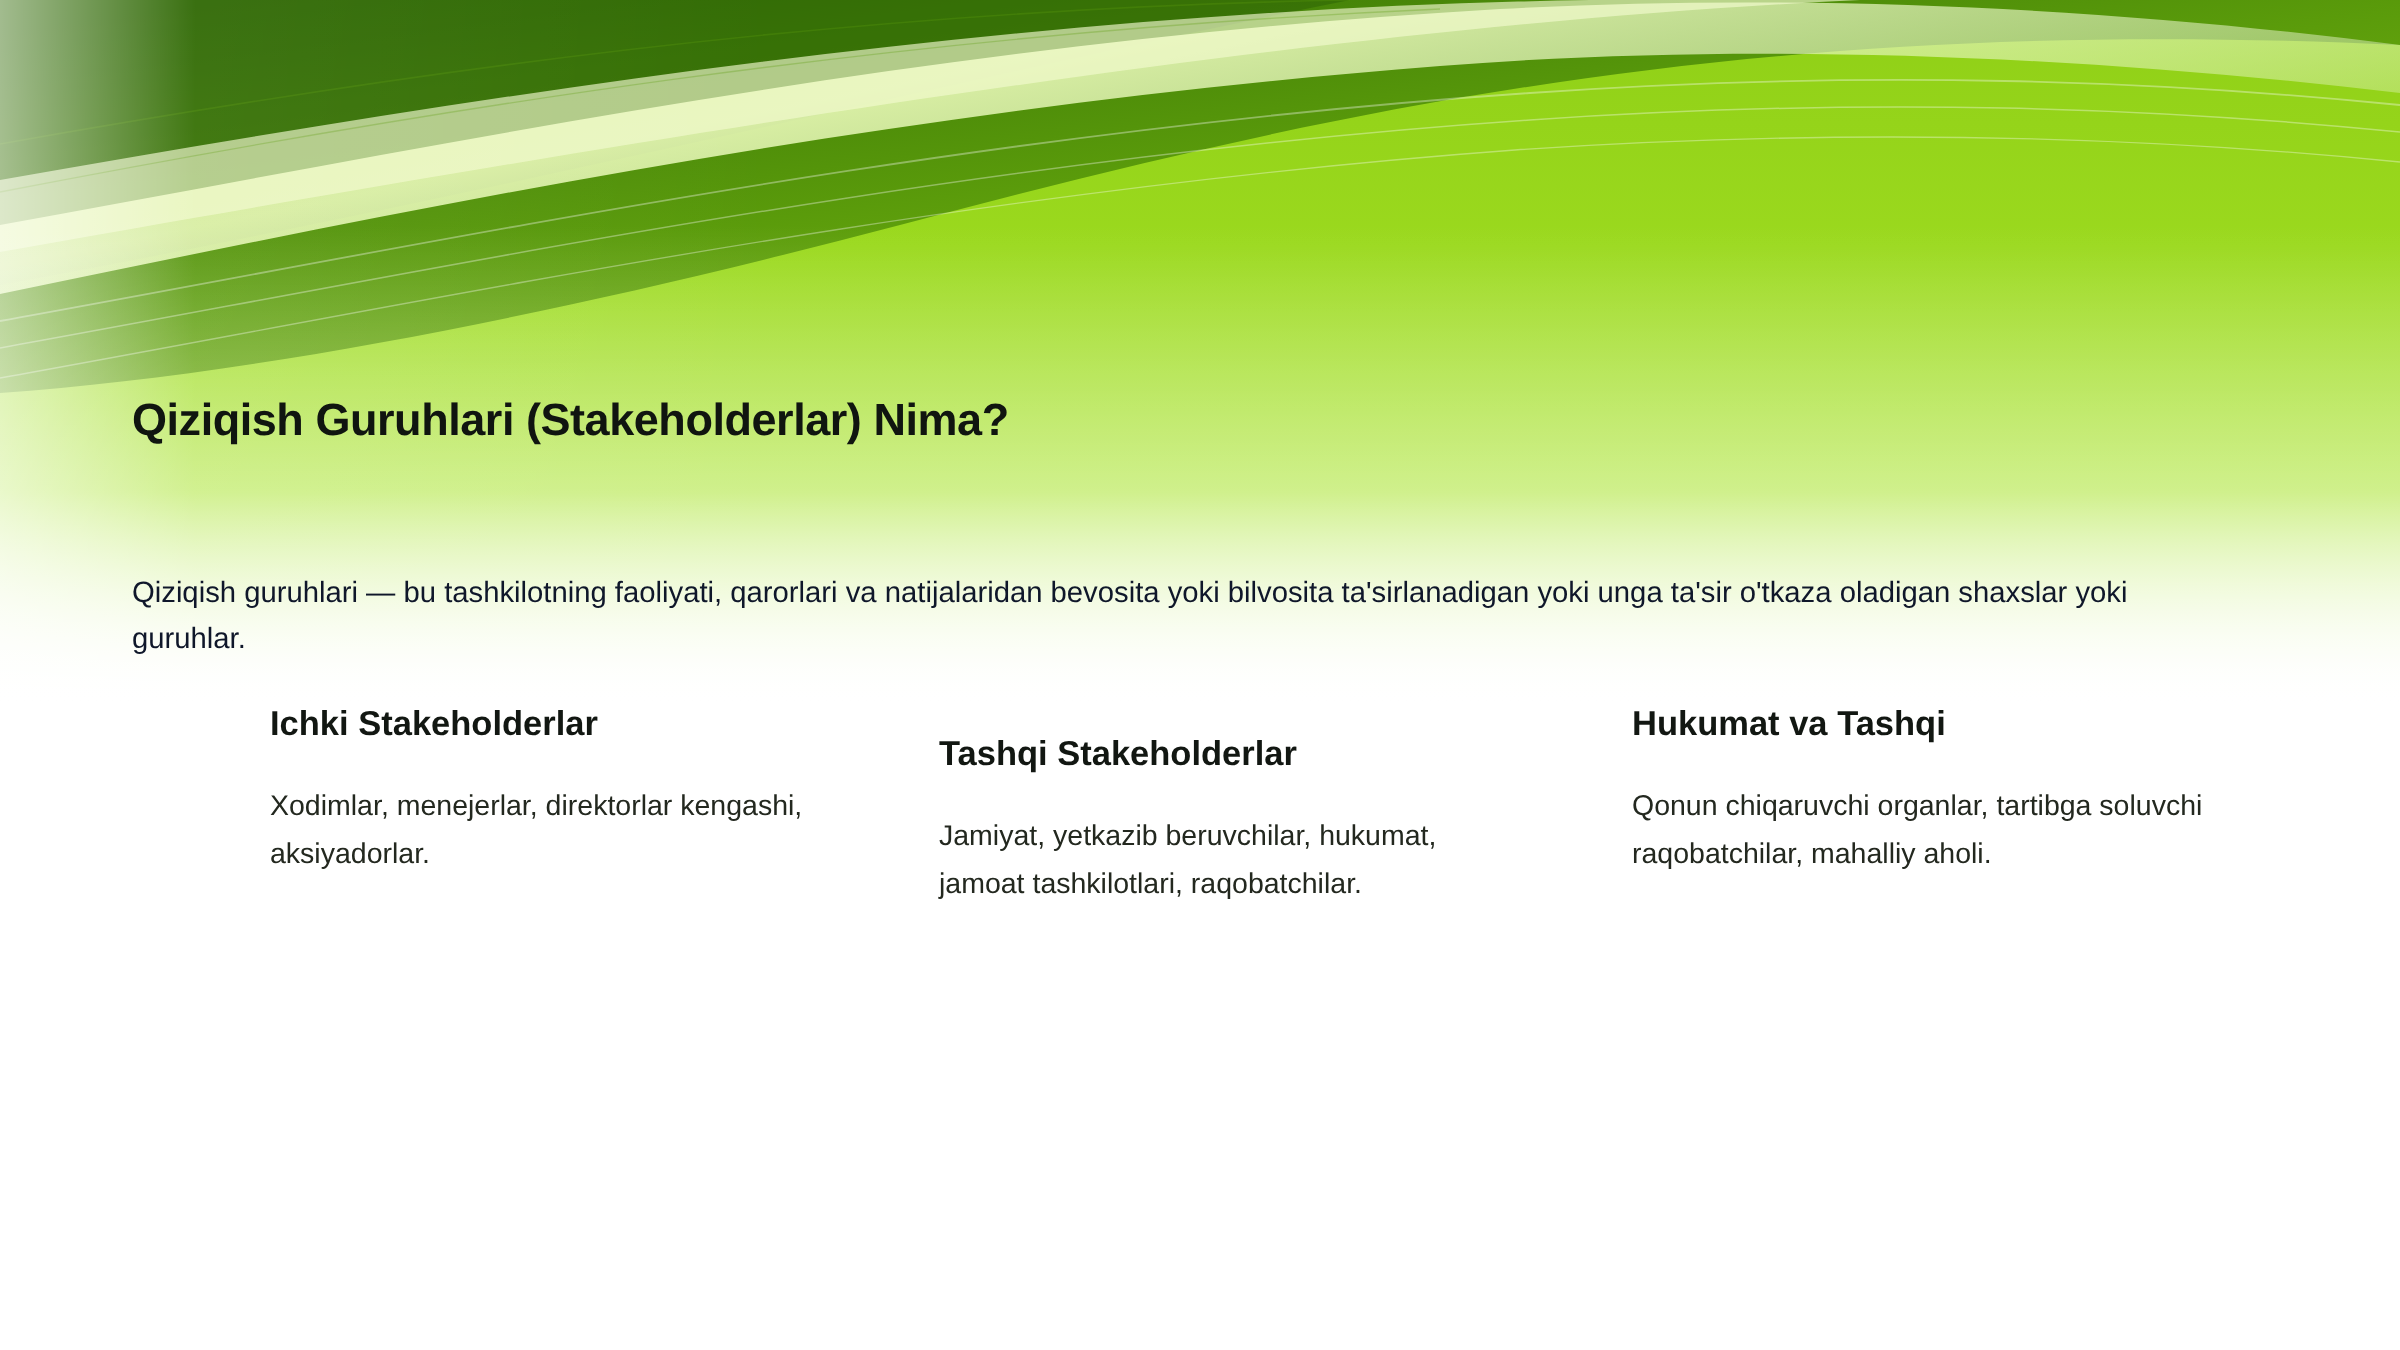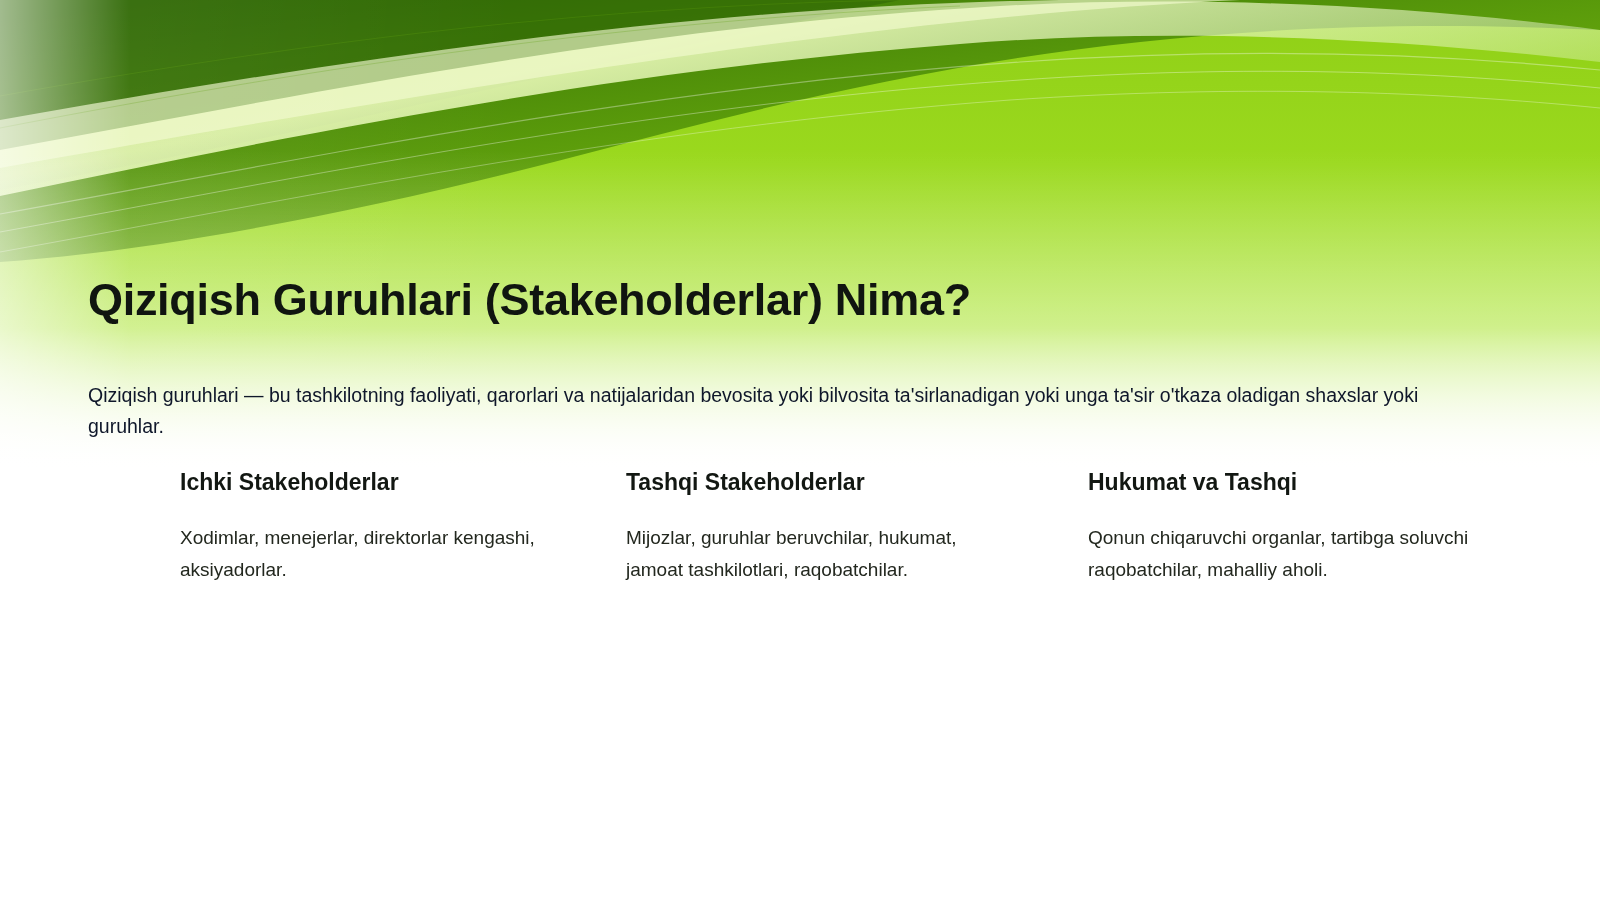--- a/index.html
+++ b/index.html
@@ -46,21 +46,21 @@
     top: 0;
     width: 1600px;
     height: 900px;
   }
 
   .title {
     position: absolute;
     left: 88px;
     top: 244px;
     width: 1420px;
-    font-size: 45px;
+    font-size: 30px;
     line-height: 1.15;
     font-weight: bold;
     color: #101510;
     letter-spacing: -0.3px;
   }
 
   .intro {
     position: absolute;
     left: 88px;
     top: 360px;
@@ -80,20 +80,21 @@
     align-items: flex-start;
   }
   .card {
     width: 474px;
     box-sizing: border-box;
     padding-left: 92px;
     padding-right: 18px;
   }
   .card:nth-child(2) {
     padding-left: 64px;
+    margin-top: 20px;
   }
   .card:nth-child(3) {
     padding-left: 52px;
   }
   .card-title {
     font-size: 23px;
     font-weight: bold;
     color: #121712;
     line-height: 1.3;
     margin-bottom: 24px;
@@ -172,21 +173,21 @@
 
     <div class="cards">
 
       <div class="card">
         <div class="card-title">Ichki Stakeholderlar</div>
         <div class="card-text">Xodimlar, menejerlar, direktorlar kengashi, aksiyadorlar.</div>
       </div>
 
       <div class="card">
         <div class="card-title">Tashqi Stakeholderlar</div>
-        <div class="card-text">Mijozlar, guruhlar beruvchilar, hukumat, jamoat tashkilotlari, raqobatchilar.</div>
+        <div class="card-text">Jamiyat, yetkazib beruvchilar, hukumat, jamoat tashkilotlari, raqobatchilar.</div>
       </div>
 
       <div class="card">
         <div class="card-title">Hukumat va Tashqi</div>
         <div class="card-text">Qonun chiqaruvchi organlar, tartibga soluvchi raqobatchilar, mahalliy aholi.</div>
       </div>
 
     </div>
   </div>
 </div>

